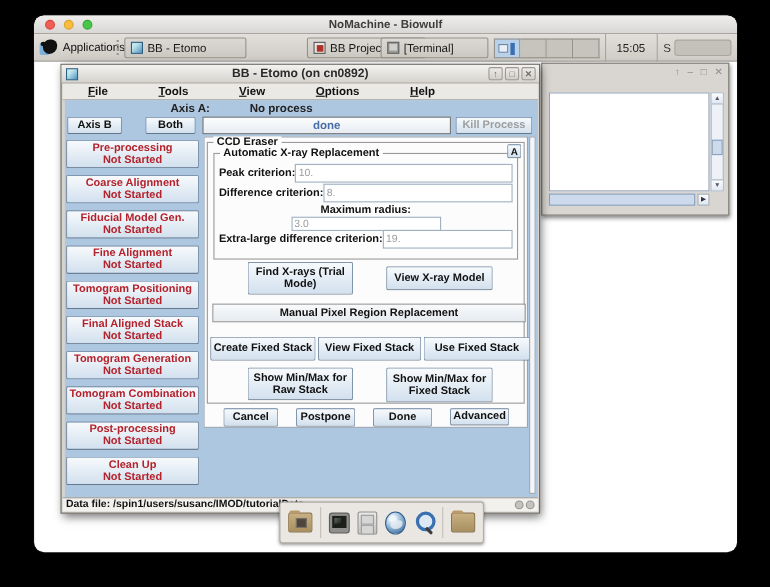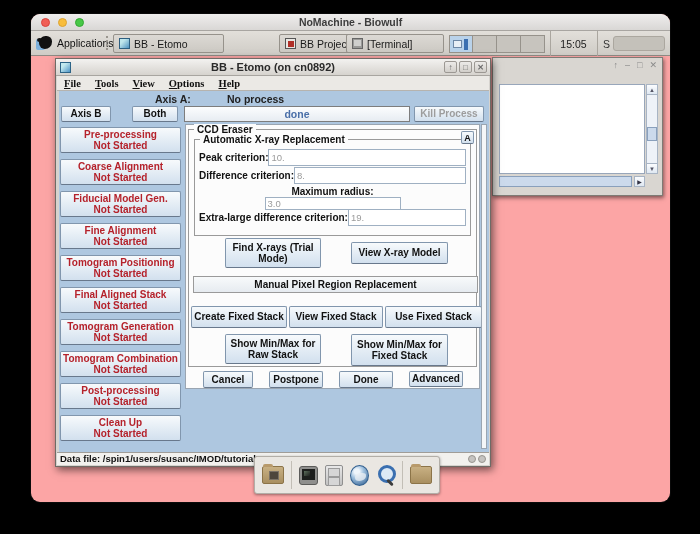--- a/index.html
+++ b/index.html
@@ -1,21 +1,21 @@
 <!DOCTYPE html>
 <html><head>
 <meta charset="utf-8">
 <style>
   * { margin:0; padding:0; box-sizing:border-box; }
   body { background:#000; font-family:"Liberation Sans", sans-serif; }
   .screen { position:relative; width:700px; height:534px; background:#000; overflow:hidden; }
 
   
   .desktop { position:absolute; left:31px; top:14px; width:639px; height:488px;
-             background:#fca5a5; border-radius:9px; overflow:hidden;
+             background:#ffffff; border-radius:9px; overflow:hidden;
              box-shadow:0 0 0 1px #0a0a0a; }
 
   
   .mac-titlebar { position:absolute; left:0; top:0; width:100%; height:17px;
                   background:linear-gradient(#efeeed,#d9d7d5); border-bottom:1px solid #a8a5a1;
                   display:flex; align-items:center; }
   .traffic { width:9px; height:9px; border-radius:50%; margin-left:8px; }
   .traffic:first-child { margin-left:10px; }
   .t-red{ background:#f05f56; border:1px solid #d8443c;}
   .t-yellow{ background:#f8bd3c; border:1px solid #dba332;}
@@ -80,21 +80,21 @@
                 background:linear-gradient(#f3f2f0,#d6d3ce); border-bottom:1px solid #a8a5a0;
                 display:flex; align-items:center; }
   .e-icon { width:11px; height:11px; margin-left:4px; background:linear-gradient(135deg,#c2e9ee 30%,#4e93c4);
             border:1px solid #2d6486; flex:0 0 auto; }
   .e-title { position:absolute; left:0; right:0; text-align:center; font-size:11px; font-weight:bold; color:#2a2a2a; }
   .e-controls { position:absolute; right:3px; top:2px; display:flex; gap:2px; }
   .e-ctl { width:13px; height:12px; background:linear-gradient(#eceae8,#d2cfca); border:1px solid #9c9893;
            border-radius:2px; font-size:8px; color:#6b6b6b; text-align:center; line-height:11px; font-weight:bold; }
   .e-menubar { position:absolute; left:1px; top:17px; right:1px; height:15px; background:#ebe9e5;
                border-bottom:1px solid #b6b3ae; display:flex; align-items:center; }
-  .e-menu { font-size:10.5px; font-weight:bold; color:#111; padding:0 7px;font-family:Liberation Serif, serif; }
+  .e-menu { font-size:10.5px; font-weight:bold; color:#111; padding:0 23px; }
   .e-content { position:absolute; left:3px; top:32px; width:430px; height:363px; background:#aec7e0; }
 
   .axis-label, .proc-label { position:absolute; top:2px; font-size:10.5px; font-weight:bold; color:#222; }
   .axis-label { left:96px; }
   .proc-label { left:168px; }
 
   .btn { background:linear-gradient(#f7fafc,#d2e0ee); border:1px solid #8196ad; border-bottom-color:#68788c;
          border-radius:2px; font-size:10px; font-weight:bold; color:#111; text-align:center;
          display:flex; align-items:center; justify-content:center; line-height:1.15; font-family:"Liberation Sans",sans-serif; }
   .axis-b { position:absolute; left:2px; top:15px; width:50px; height:16px; }

